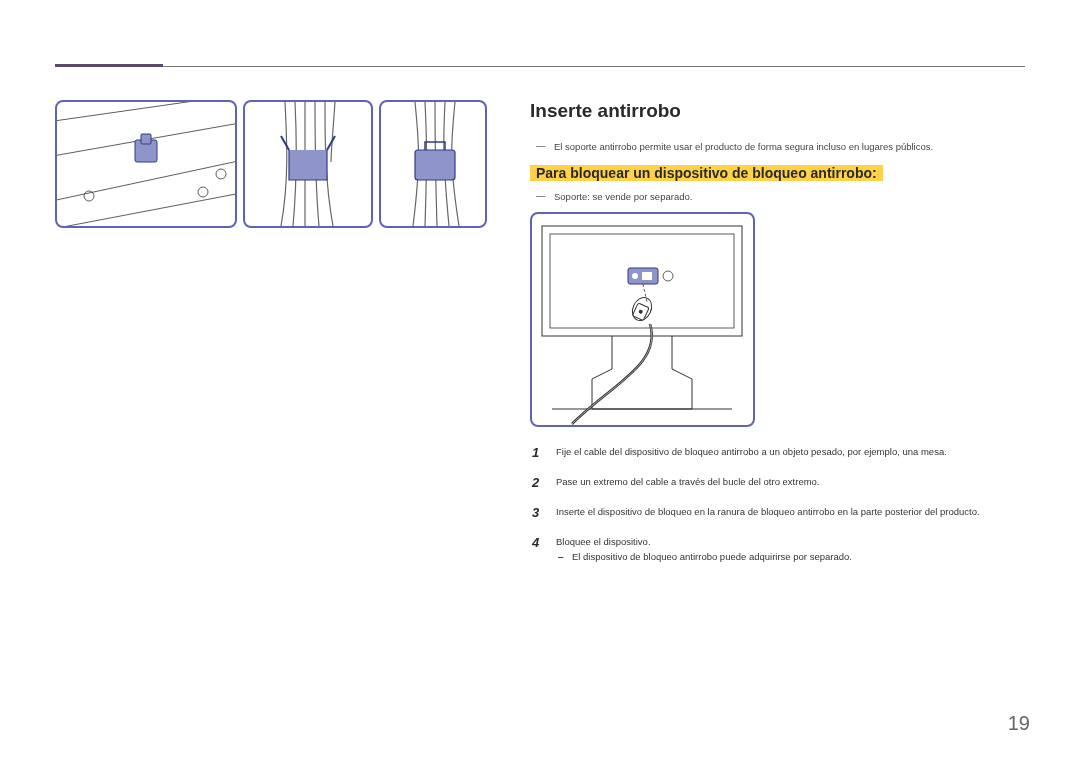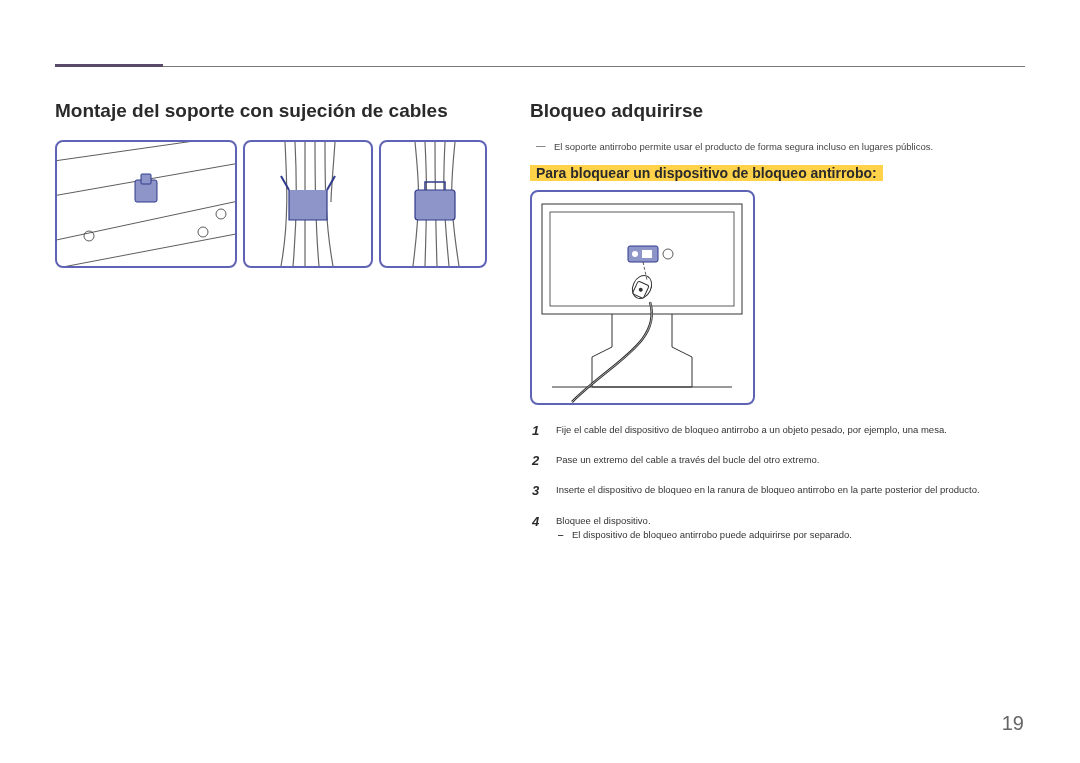--- a/index.html
+++ b/index.html
@@ -121,36 +121,35 @@
   }
   .sub-bullets li::before {
     content: "‒";
     position: absolute;
     left: 2px;
     top: 0;
     font-weight: 600;
   }
   .page-num {
     position: absolute;
-    right: 56px;
+    right: 50px;
     bottom: 28px;
     font-size: 20px;
     color: #666;
   }
 </style>
 </head>
 <body>
 
 <div class="header-rule"></div>
 <div class="header-accent"></div>
 
 <div class="content">
 
   <div class="col-left">
-    <h2 class="section-title">Montaje del soporte con sujeción de cables</h2>
 
     <div class="illus-row">
 
       <div class="illus-box" style="width:182px;height:128px;">
         <svg width="178" height="124" viewBox="0 0 178 124">
           <rect x="4" y="4" width="170" height="116" fill="#fff"></rect>
 
           <line x1="-10" y1="20" x2="200" y2="-10" stroke="#333" stroke-width="0.8"></line>
           <line x1="-10" y1="55" x2="200" y2="18" stroke="#333" stroke-width="0.8"></line>
           <line x1="-10" y1="100" x2="200" y2="55" stroke="#333" stroke-width="0.8"></line>
@@ -197,28 +196,29 @@
           </g>
 
           <rect x="34" y="48" width="40" height="30" rx="3" fill="#8e95c9" stroke="#2f3a8a" stroke-width="1.2"></rect>
           <path d="M 44 48 L 44 40 L 64 40 L 64 48" fill="none" stroke="#2f3a8a" stroke-width="1.5"></path>
         </svg>
       </div>
     </div>
   </div>
 
   <div class="col-right">
-    <h2 class="section-title">Bloqueo adquirirse</h2>
+    <h2 class="section-title">Inserte antirrobo</h2>
 
     <p class="dash-note">El soporte antirrobo permite usar el producto de forma segura incluso en lugares públicos.</p>
 
     <div class="sub-wrap">
       <h3 class="sub-highlight">Para bloquear un dispositivo de bloqueo antirrobo:</h3>
     </div>
 
+    <p class="dash-note">Soporte: se vende por separado.</p>
 
     <div class="lock-illus">
       <div class="illus-box" style="width:225px;height:215px;">
         <svg width="221" height="211" viewBox="0 0 221 211">
           <rect x="2" y="2" width="217" height="207" fill="#fff"></rect>
 
           <rect x="10" y="12" width="200" height="110" fill="none" stroke="#333" stroke-width="1"></rect>
           <rect x="18" y="20" width="184" height="94" fill="none" stroke="#333" stroke-width="0.8"></rect>
 
           <path d="M 80 122 L 80 155 L 60 165 L 60 195 L 160 195 L 160 165 L 140 155 L 140 122" fill="none" stroke="#333" stroke-width="1"></path>

